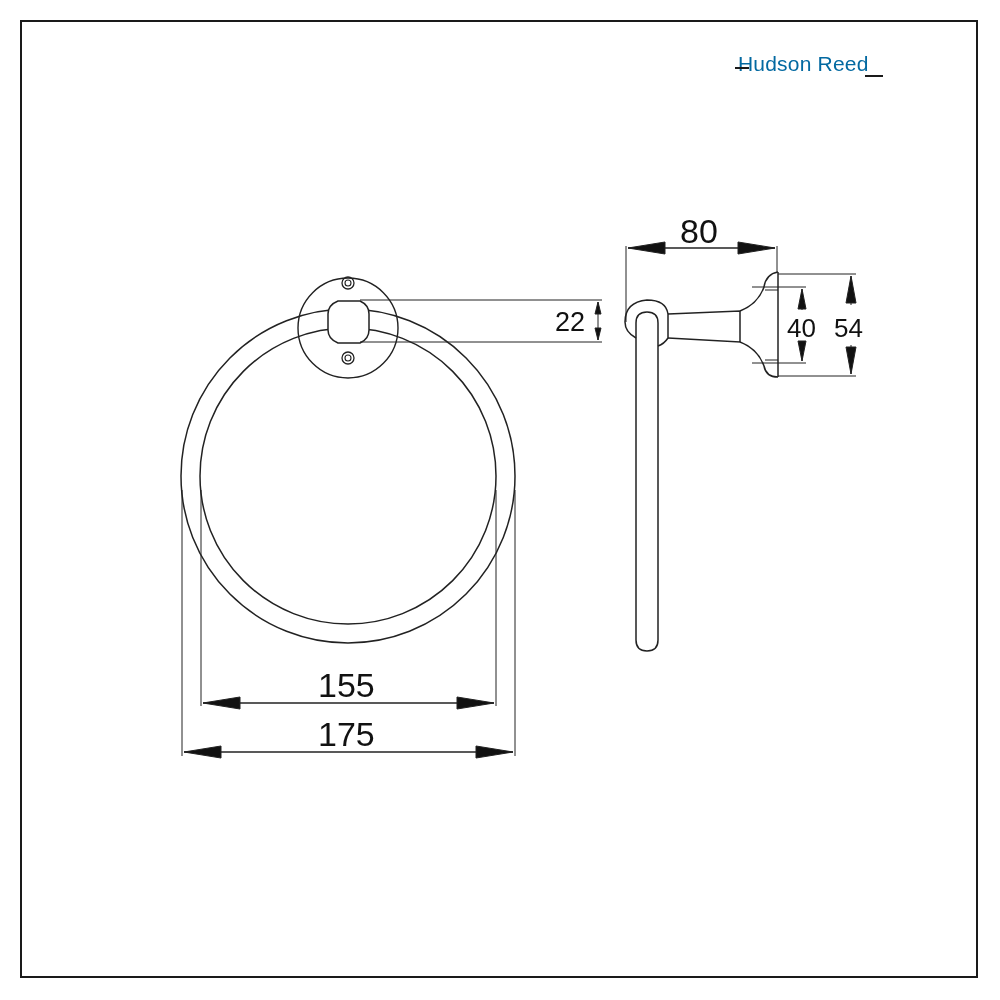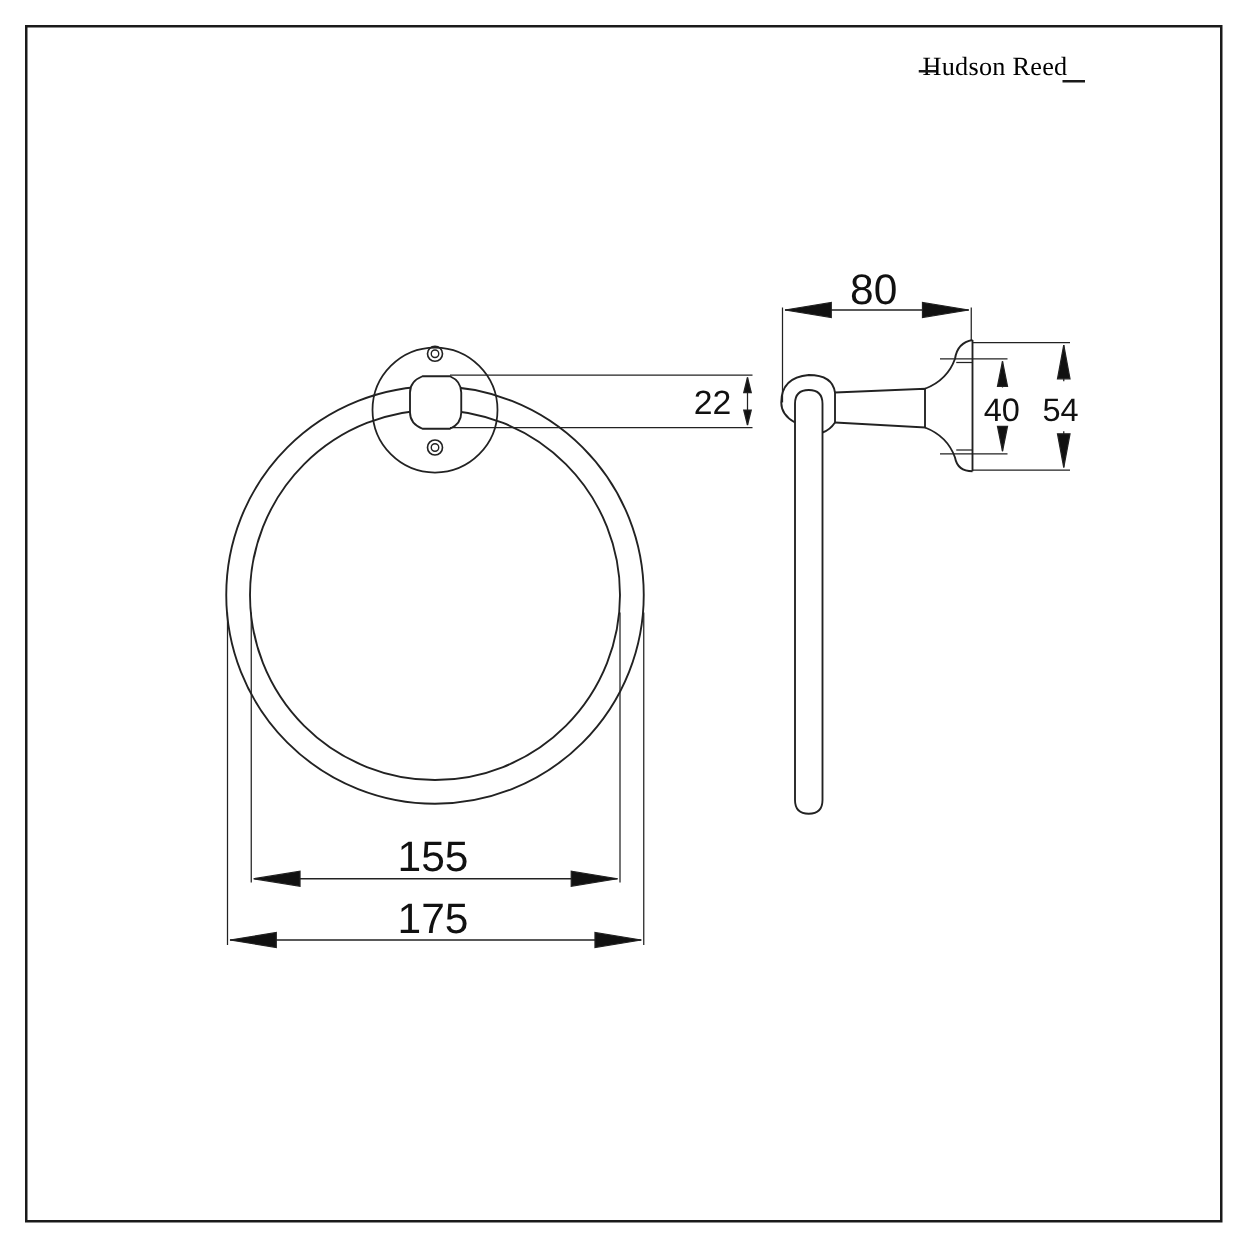--- a/index.html
+++ b/index.html
@@ -2,23 +2,23 @@
 <html><head>
   <meta charset="utf-8">
   <style>
     html, body { margin: 0; padding: 0; background: #ffffff; }
     body { width: 1000px; height: 1000px; position: relative; overflow: hidden; }
     .frame {
       position: absolute; left: 20px; top: 20px; width: 954px; height: 954px;
       border: 2px solid #1a1a1a; box-sizing: content-box;
     }
     .brand {
-      position: absolute; left: 738px; top: 41px;
-      font-family: Liberation Serif, serif;
-      font-size: 21px; color: #000000; letter-spacing: 0.2px;
+      position: absolute; left: 738px; top: 52px;
+      font-family: Liberation Sans, sans-serif;
+      font-size: 21px; color: #0369a1; letter-spacing: 0.2px;
     }
     .brand .pre-bar {
       position: absolute; left: -3px; top: 15px; width: 14px; height: 1.5px; background: #1a1a1a;
     }
     .brand .post-bar {
       position: absolute; right: -14px; top: 23px; width: 18px; height: 1.5px; background: #1a1a1a;
     }
     svg.drawing { position: absolute; left: 0; top: 0; }
     .dim-text {
       font-family: "Liberation Sans", "DejaVu Sans", sans-serif;

